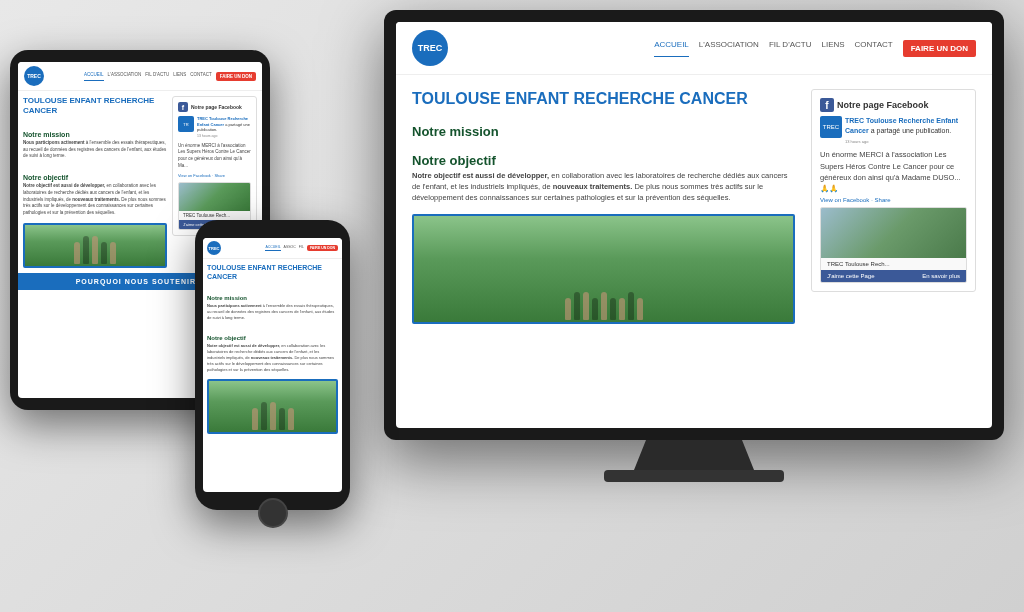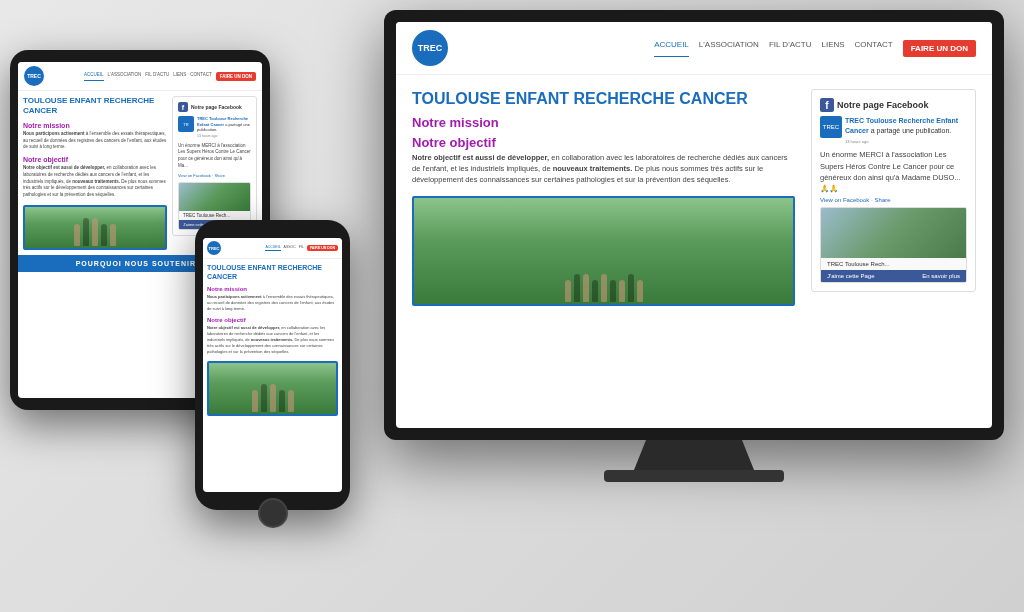--- a/index.html
+++ b/index.html
@@ -159,22 +159,22 @@
     .site-title {
       color: #1a6dbd;
       font-size: 11px;
       font-weight: bold;
       line-height: 1.3;
       margin-bottom: 4px;
     }
     .site-section-title {
       font-size: 9px;
       font-weight: bold;
-      color: #a21caf;
-      margin: 5px 0 2px;
+      color: #14532d;
+      margin: 14px 0 2px;
     }
     .site-text {
       font-size: 5.5px;
       color: #444;
       line-height: 1.5;
     }
     .site-text strong { font-weight: bold; }
     .site-image {
       width: 100%;
       height: 60px;

